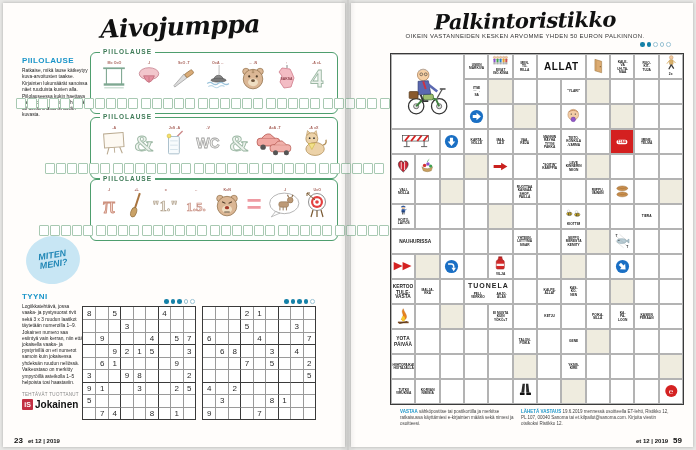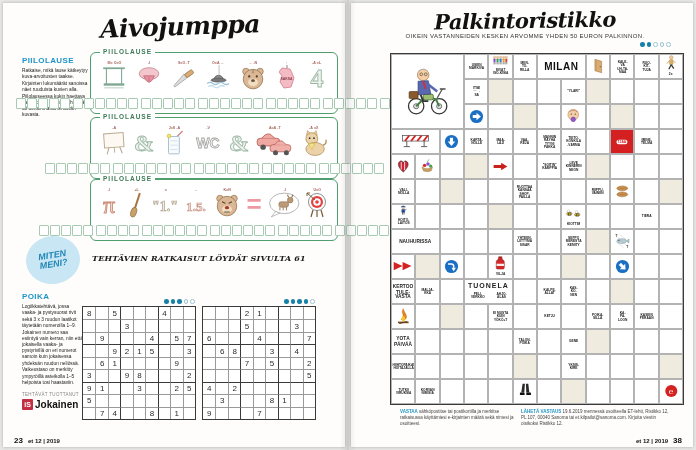--- a/index.html
+++ b/index.html
@@ -441,23 +441,22 @@
           <span class="acell"></span>
           <span class="acell"></span>
         </span>
       </div>
     </div>
 
   <div class="abs" id="miten">
     <span>MITEN
 MENI?</span>
   </div>
-  <div class="abs" id="solnote">TEHTÄVIEN RATKAISUT LÖYDÄT SIVULTA 61</div>
-
-  <div class="abs headblue" style="left:22px;top:292px;color:#1b95c9;">POIKA</div>
+
+  <div class="abs headblue" style="left:22px;top:292px;color:#1b95c9;">TYYNI</div>
   <div class="abs" style="left:22px;top:304px;width:62px;">
     <span class="tinyblock">Logiikkatehtävä, jossa vaaka- ja pystysuorat rivit sekä 3 x 3 ruudun laatikot täytetään numeroilla 1–9. Jokainen numero saa esiintyä vain kerran, niin että jokaisella vaaka- ja pystyrivillä on eri numerot samoin kuin jokaisessa yhdeksän ruudun neliössä. Vaikeustaso on merkitty ympyröillä asteikolla 1–5 helpoista tosi haastaviin.</span>
   </div>
   <div class="abs" style="left:22px;top:392px;font-size:4.5px;color:#888;letter-spacing:.3px;">TEHTÄVÄT TUOTTANUT</div>
   <div class="abs" id="brand">
     <span id="brandsq">iS</span>
     <span id="brandname">Jokainen</span>
   </div>
 
   <div class="dots" id="dots0" style="left:164px;top:299px;">
@@ -707,21 +706,21 @@
           </svg></span>
         <span class="cap">EIVÄT
 ISO-KISIA</span>
       </div>
       <div class="cw cw-clue" style="grid-area: 1 / 6 / span 1 / span 1;">
         <span>MEN-
 TO-
 RILLA</span>
       </div>
       <div class="cw cw-big" style="grid-area: 1 / 7 / span 1 / span 2;">
-        <span>MILAN</span>
+        <span>ALLAT</span>
       </div>
       <div class="cw cw-img" style="grid-area: 1 / 9 / span 1 / span 1;">
         <span style="display: contents;"><svg viewBox="0 0 24 24">
             <polygon points="7,2 17,5 17,22 7,19" fill="#dcab71" stroke="#9a7440" stroke-width=".8"></polygon>
             <line x1="9" y1="4" x2="9" y2="19" stroke="#b88a4f" stroke-width=".6"></line>
             <circle cx="15" cy="13" r=".9" fill="#7a5a30"></circle>
           </svg></span>
       </div>
       <div class="cw cw-clue" style="grid-area: 1 / 10 / span 1 / span 1;">
         <span>KALE-
@@ -1150,15 +1149,15 @@
 
   <div class="note" id="note0" style="left:400px;top:408px;width:114px;">
       <span><b>VASTAA</b> sähköpostitse tai postikortilla ja merkitse ratkaisussa käyttämiesi e-kirjainten määrä sekä nimesi ja osoitteesi.</span>
     </div>
   <div class="note" id="note1" style="left:521px;top:408px;width:152px;">
       <span><b>LÄHETÄ VASTAUS</b> 19.6.2019 mennessä osoitteella ET-lehti, Ristikko 12, PL 107, 00040 Sanoma tai et.kilpailut@sanoma.com. Kirjoita viestin otsikoksi Ristikko 12.</span>
     </div>
 
   <div class="abs pgfootR">
     <span class="etlogo">et 12 | 2019</span>&nbsp;&nbsp;
-    <span class="pgnum">38</span>
+    <span class="pgnum">59</span>
   </div>
 </div>
 
 </body></html>

